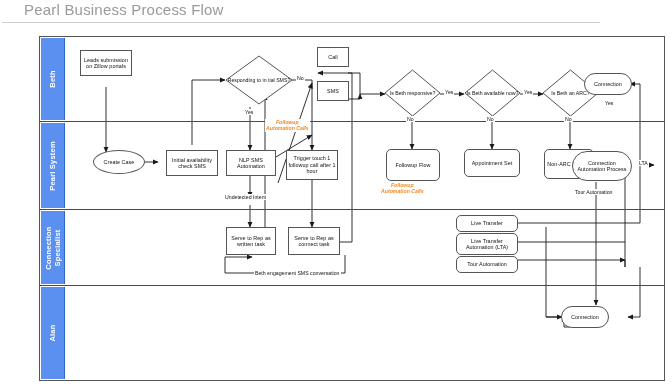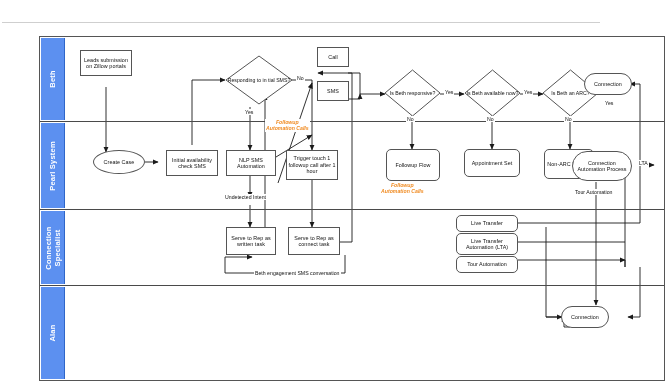--- a/index.html
+++ b/index.html
@@ -163,20 +163,21 @@
     white-space: pre;
     text-align: center;
     line-height: 6.4px;
   }
 </style>
 </head>
 <body>
 
 <div id="page">
 
+  <div id="doc-title">Pearl Business Process Flow</div>
   <div id="title-rule"></div>
 
   <div id="diagram">
 
     <svg id="edges" viewBox="0 0 626 345" width="626" height="345">
       <defs>
         <marker id="ah" markerWidth="7" markerHeight="7" refX="5.4" refY="2.6" orient="auto" markerUnits="userSpaceOnUse">
           <path d="M0,0 L6,2.6 L0,5.2 z" fill="#1a1a1a"></path>
         </marker>
       </defs>

